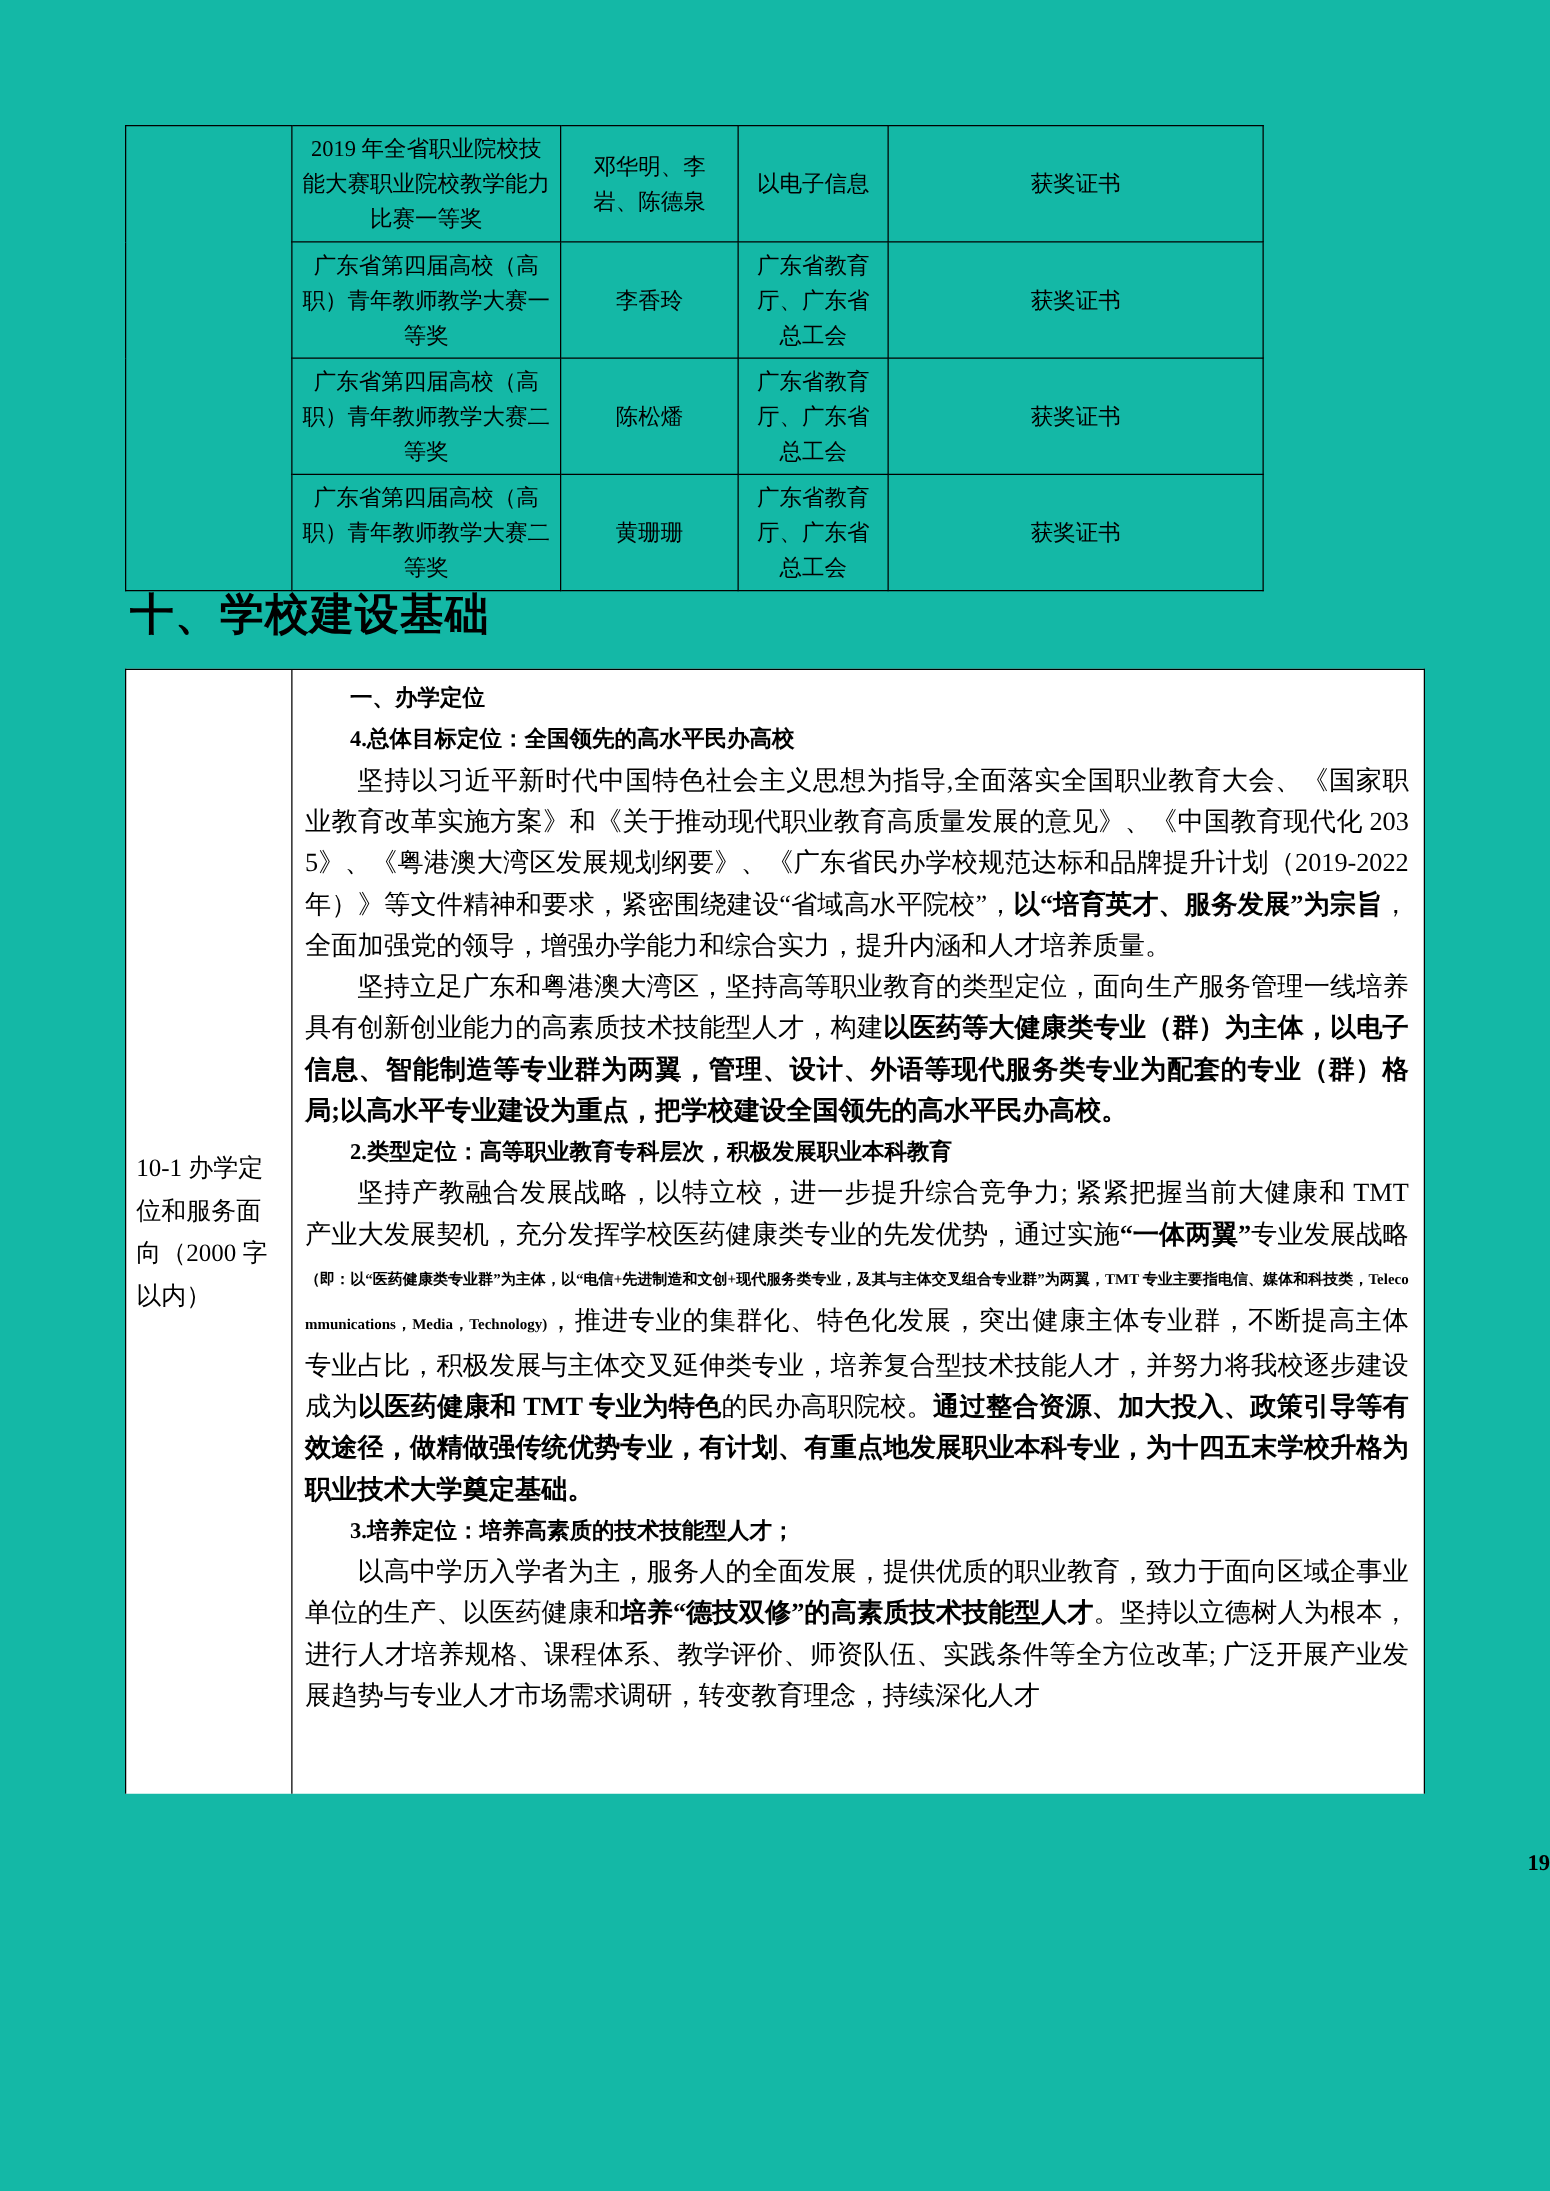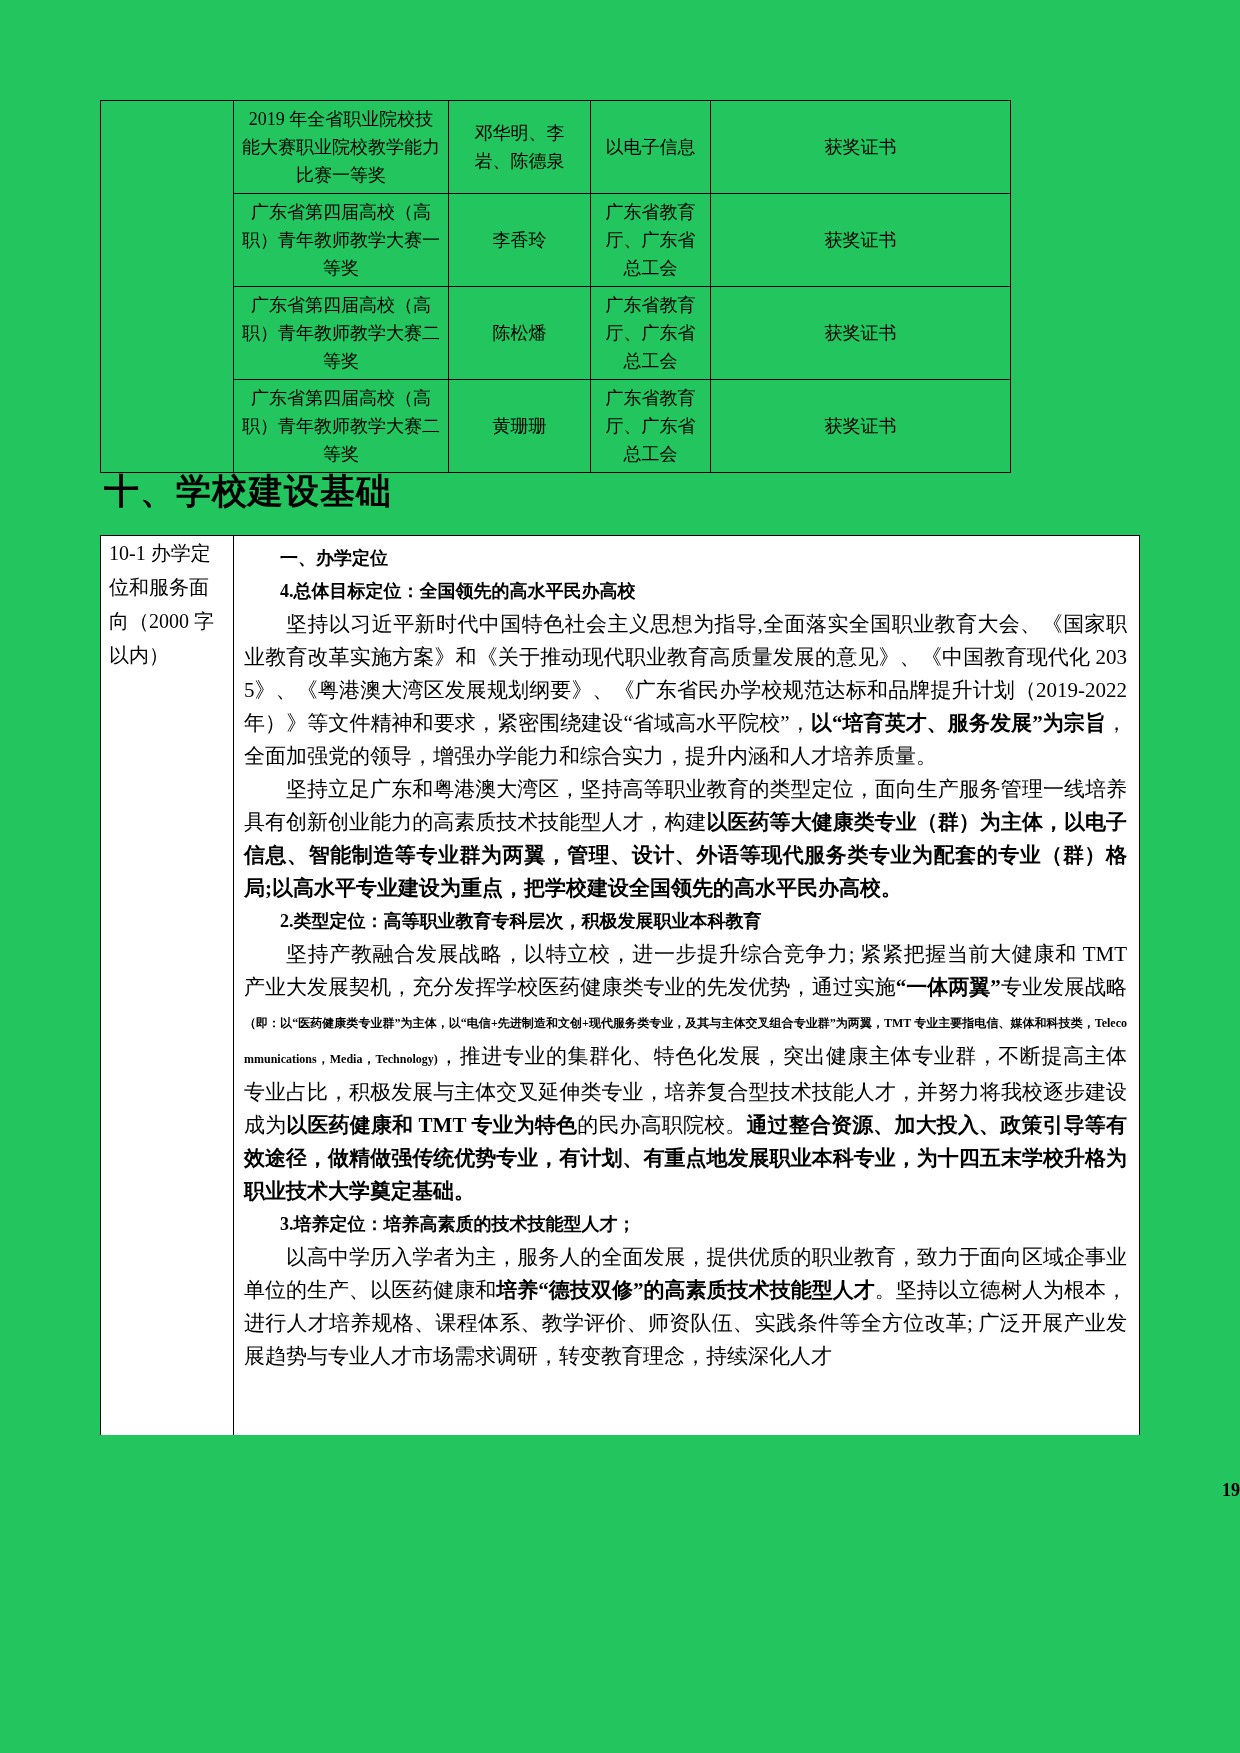--- a/index.html
+++ b/index.html
@@ -1,21 +1,21 @@
 <!DOCTYPE html>
 <html><head>
 <meta charset="utf-8">
 <style>
   * { margin: 0; padding: 0; box-sizing: border-box; }
   html, body { background: #ffffff; }
   .page {
     position: relative;
     width: 1240px;
     height: 1753px;
-    background: #22c55e;
+    background: #14b8a6;
     color: #000;
     font-family: "Liberation Serif", "DejaVu Serif", serif;
     overflow: hidden;
   }
 
   
   .awards-table {
     position: absolute;
     left: 100px;
     top: 100px;
@@ -60,20 +60,21 @@
     border: 1.5px solid #000;
     border-bottom: none;
     display: flex;
     background: #fff;
   }
   .label-cell {
     width: 133px;
     flex: 0 0 133px;
     border-right: 1.5px solid #000;
     display: flex;
+    align-items: center;
     padding: 0 8px;
   }
   .label-text {
     font-size: 20px;
     line-height: 34px;
     text-align: left;
     word-break: break-all;
   }
   .content-cell {
     flex: 1 1 auto;

